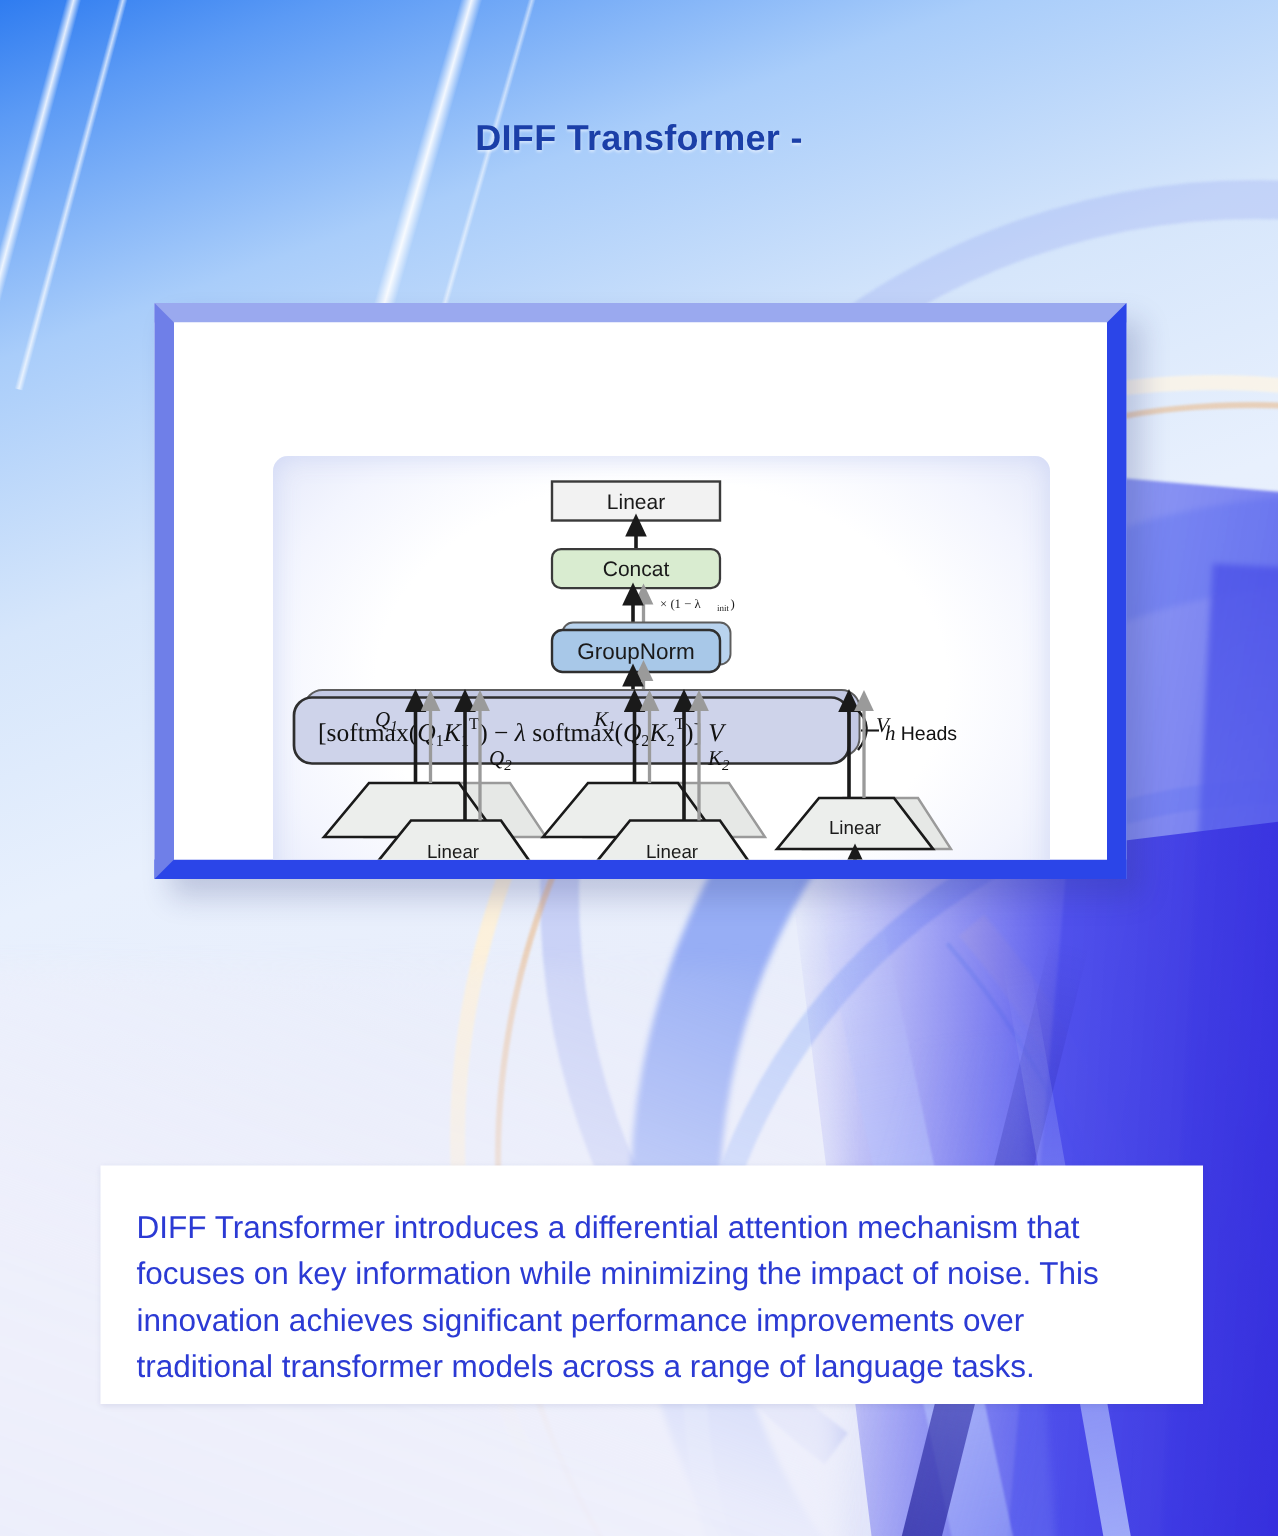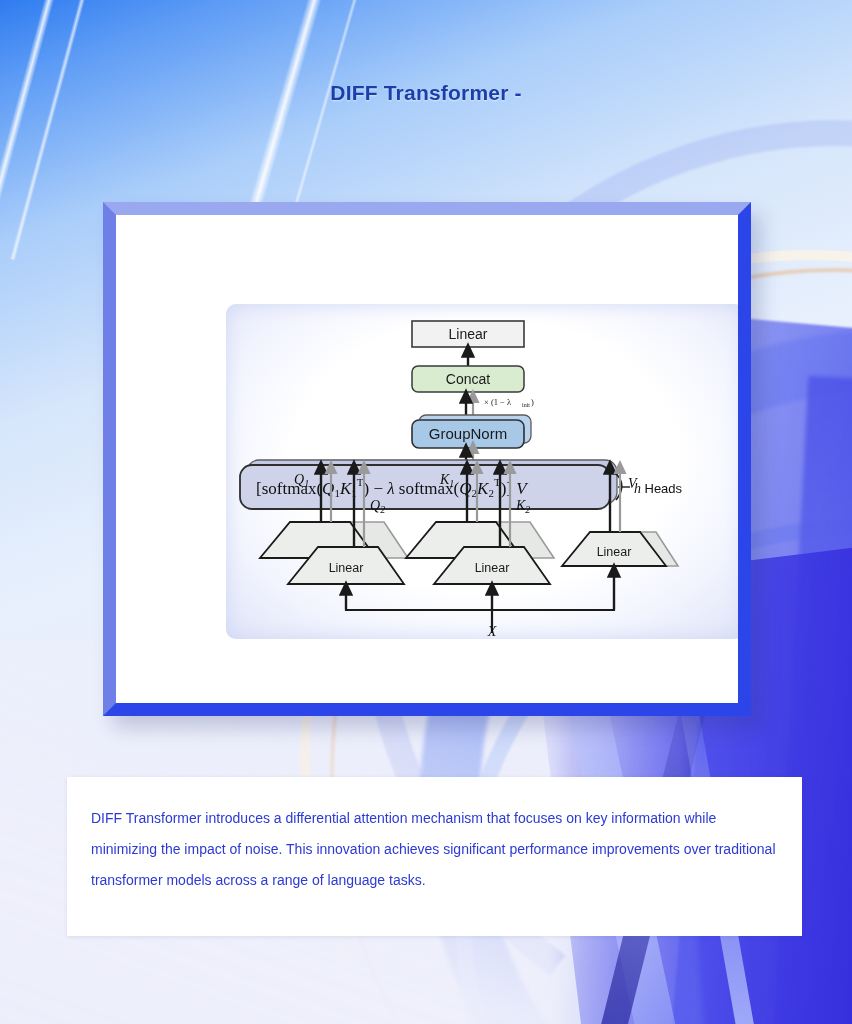--- a/index.html
+++ b/index.html
@@ -202,43 +202,42 @@
     filter: blur(8px);
   }
 
   
   .title {
     position: absolute;
     left: 0; top: 72px;
     width: 852px;
     text-align: center;
     color: #1b3fa8;
-    font-size: 21px;
+    font-size: 24px;
     font-weight: bold;
     line-height: 42px;
     letter-spacing: .2px;
     text-shadow: 0 1px 2px rgba(255,255,255,.55);
   }
   .title .l2 { display: block; }
 
   
   .frame {
     position: absolute;
     left: 103px; top: 202px;
-    width: 648px; height: 514px;
+    width: 648px; height: 384px;
     box-sizing: border-box;
     border-style: solid;
     border-width: 13px;
     border-top-color: #9aa9ef;
     border-left-color: #6f7fe8;
     border-right-color: #2b45e8;
     border-bottom-color: #2b45e8;
     background: #ffffff;
     box-shadow: 10px 12px 18px rgba(40,50,120,.22);
-    padding-left: 44px;
   }
   .frame-inner {
     position: relative;
     width: 100%; height: 100%;
     background: #ffffff;
     overflow: hidden;
   }
 
   
   .fig-panel {
@@ -261,21 +260,21 @@
 
   
   .caption {
     position: absolute;
     left: 67px; top: 777px;
     width: 735px; height: 159px;
     box-sizing: border-box;
     background: #ffffff;
     padding: 26px 24px 0 24px;
     color: #2b3ad4;
-    font-size: 14px;
+    font-size: 21px;
     line-height: 31px;
     box-shadow: 0 1px 4px rgba(40,50,120,.10);
   }
 </style>
 </head>
 <body>
 
 <div class="slide">
 
   <div class="streak streak-a"></div>

